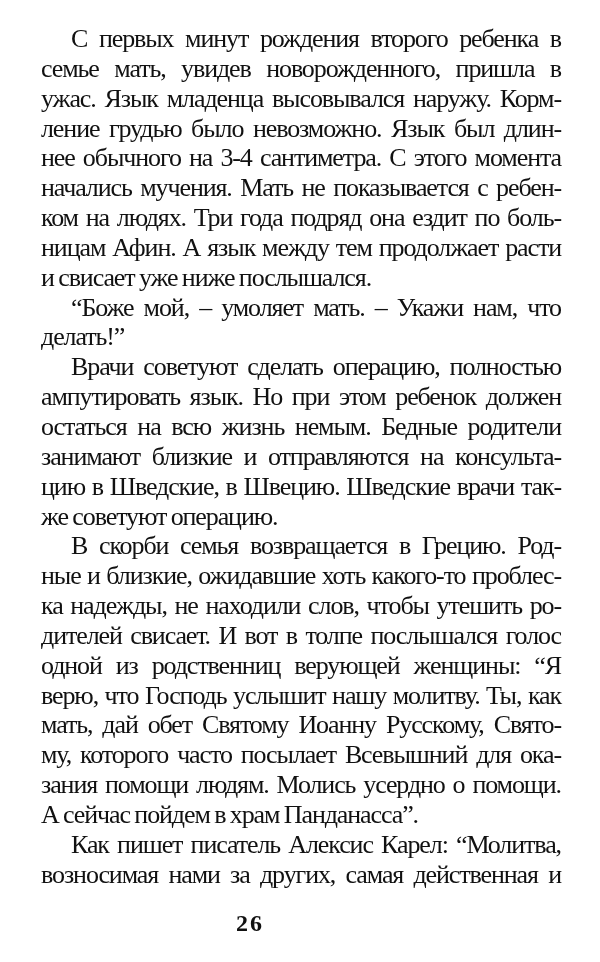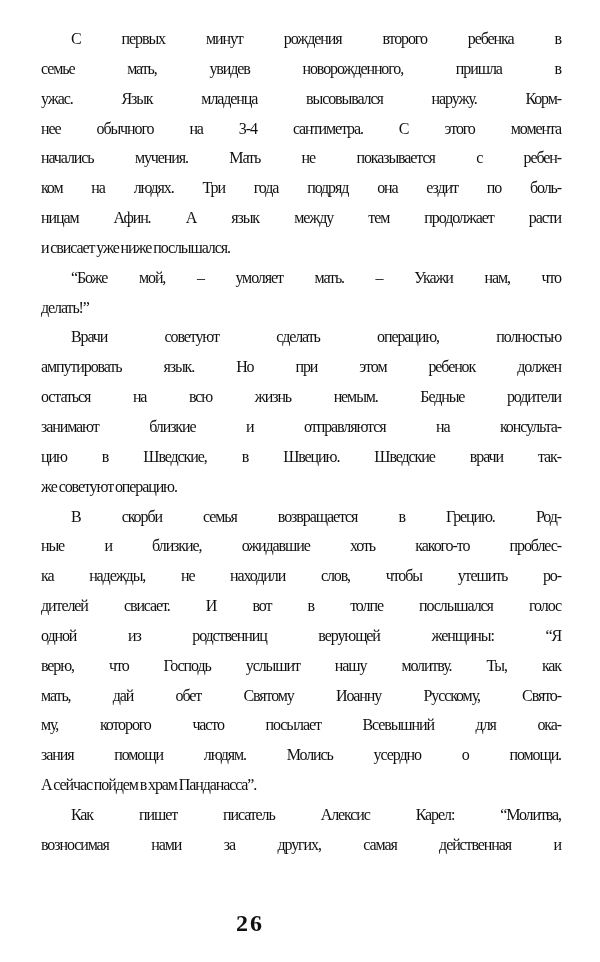--- a/index.html
+++ b/index.html
@@ -1,21 +1,21 @@
 <!DOCTYPE html>
 <html><head>
 <meta charset="utf-8">
 <style>
   html, body { margin:0; padding:0; background:#ffffff; }
   body { width:600px; height:962px; position:relative; overflow:hidden; }
   .page { position:absolute; left:0; top:0; width:600px; height:962px; background:#fff; }
   .text { position:absolute; left:41px; top:24px; width:520px; }
   .line {
     font-family: "Liberation Serif", "DejaVu Serif", serif;
-    font-size: 16px;
+    font-size: 26px;
     line-height: 29.85px;
     height: 29.85px;
     color:#111;
     white-space: nowrap;
     letter-spacing: -1.1px;
     word-spacing: -1px;
     text-align: justify;
     text-align-last: justify;
     overflow: visible;
   }
@@ -29,20 +29,21 @@
   }
 </style>
 </head>
 <body>
 
 <div class="page">
   <div class="text" id="text">
       <div class="line indent" style="white-space: normal;">С первых минут рождения второго ребенка в</div>
       <div class="line" style="white-space: normal;">семье мать, увидев новорожденного, пришла в</div>
       <div class="line" style="white-space: normal;">ужас. Язык младенца высовывался наружу. Корм-</div>
+      <div class="line" style="white-space: normal;">ление грудью было невозможно. Язык был длин-</div>
       <div class="line" style="white-space: normal;">нее обычного на 3-4 сантиметра. С этого момента</div>
       <div class="line" style="white-space: normal;">начались мучения. Мать не показывается с ребен-</div>
       <div class="line" style="white-space: normal;">ком на людях. Три года подряд она ездит по боль-</div>
       <div class="line" style="white-space: normal;">ницам Афин. А язык между тем продолжает расти</div>
       <div class="line last" style="white-space: normal;">и свисает уже ниже послышался.</div>
       <div class="line indent" style="white-space: normal;">“Боже мой, – умоляет мать. – Укажи нам, что</div>
       <div class="line last" style="white-space: normal;">делать!”</div>
       <div class="line indent" style="white-space: normal;">Врачи советуют сделать операцию, полностью</div>
       <div class="line" style="white-space: normal;">ампутировать язык. Но при этом ребенок должен</div>
       <div class="line" style="white-space: normal;">остаться на всю жизнь немым. Бедные родители</div>

